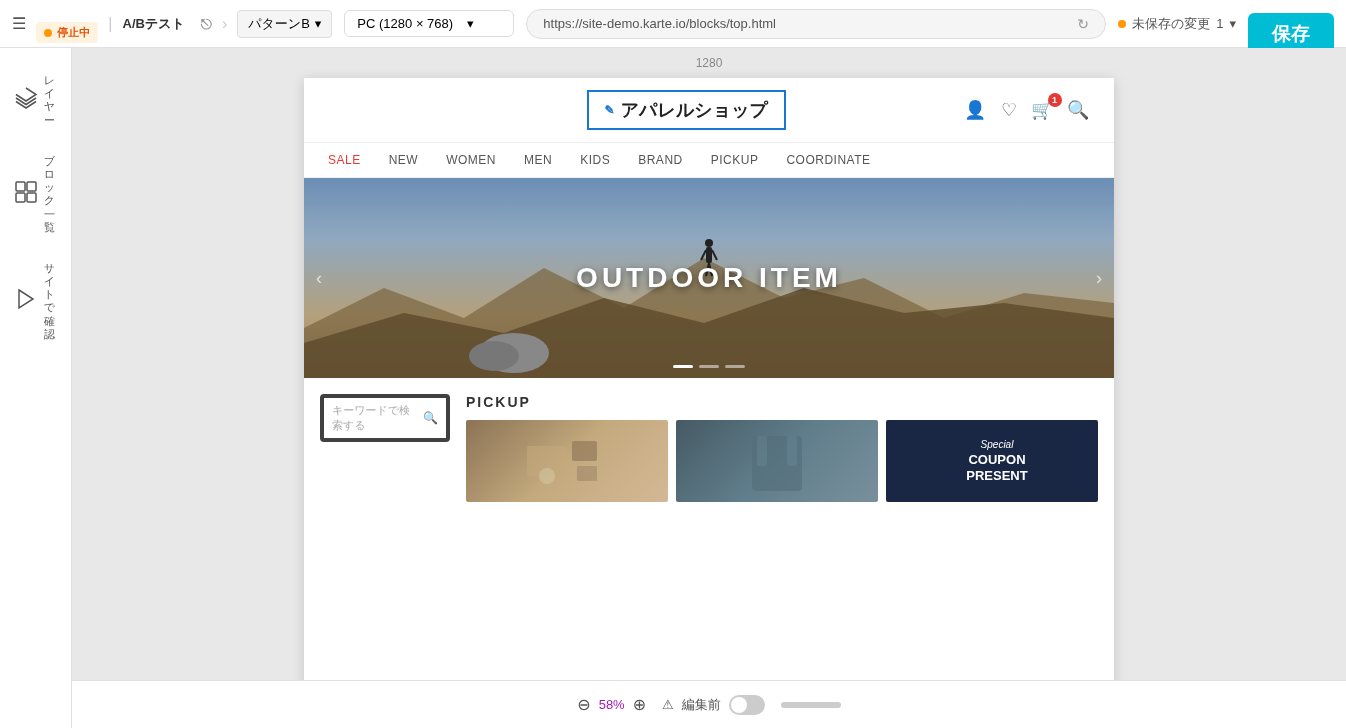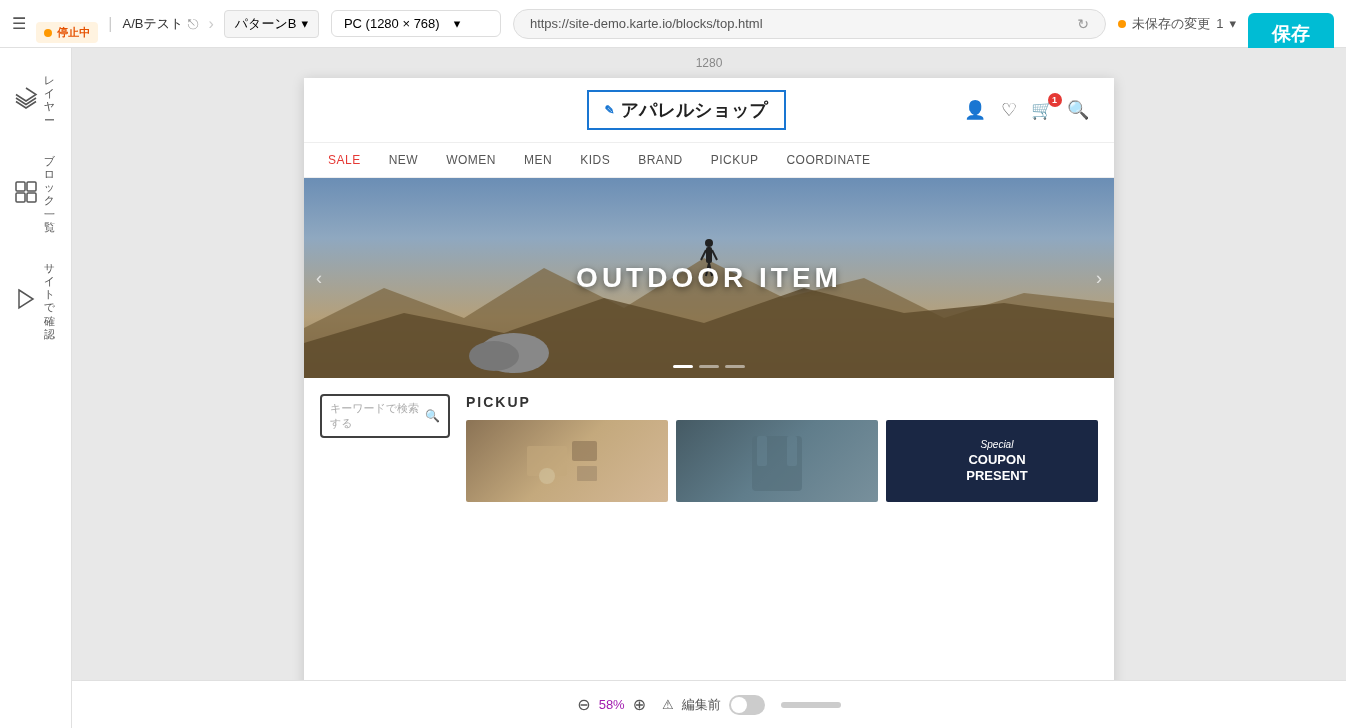--- a/index.html
+++ b/index.html
@@ -12,21 +12,21 @@
       padding: 0 12px; gap: 12px;
     }
     .top-bar-left { display: flex; align-items: center; gap: 10px; }
     .hamburger-icon { cursor: pointer; font-size: 16px; color: #555; }
     .status-badge {
       display: flex; align-items: center; gap: 5px;
       background: #fff3e0; color: #e65100; font-size: 11px; font-weight: 600;
       padding: 3px 8px; border-radius: 4px; margin-top: 18px;
     }
     .status-dot { width: 8px; height: 8px; border-radius: 50%; background: #ff9800; }
-    .ab-test { display: flex; align-items: flex-end; gap: 4px; font-size: 13px; color: #333; }
+    .ab-test { display: flex; align-items: flex-end; gap: 16px; font-size: 13px; color: #333; font-weight: bold; }
     .external-link { font-size: 14px; color: #999; cursor: pointer; }
     .separator { color: #ccc; font-size: 16px; }
     .pattern-select {
       display: flex; align-items: center; gap: 5px;
       background: #f5f5f5; border: 1px solid #ddd; border-radius: 4px;
       padding: 4px 10px; cursor: pointer; font-size: 13px;
     }
     .top-bar-center { flex: 1; display: flex; align-items: center; gap: 12px; }
     .viewport-select {
       display: flex; align-items: center; gap: 14px;
@@ -134,21 +134,21 @@
     .hero-dots { position: absolute; bottom: 10px; left: 50%; transform: translateX(-50%); display: flex; gap: 6px; }
     .hero-dot { width: 20px; height: 3px; background: #fff; border-radius: 2px; opacity: 0.5; }
     .hero-dot.active { opacity: 1; }
 
     
     .preview-content { display: flex; padding: 16px; gap: 16px; }
 
     
     .search-sidebar { width: 130px; flex-shrink: 0; }
     .search-box {
-      display: flex; align-items: center; border: 2px solid #404040;
+      display: flex; align-items: center; border: 4px solid #404040;
       border-radius: 4px; padding: 5px 8px; margin-bottom: 8px; gap: 4px;
     }
     .search-input-preview { font-size: 11px; color: #aaa; flex: 1; }
     .search-icon-sm { font-size: 12px; color: #aaa; }
     .type-search {
       border: 1px solid #ddd; border-radius: 4px; padding: 7px 10px;
       font-size: 11px; color: #555; margin-bottom: 8px; display: block;
     }
     .category-list { display: flex; flex-direction: column; gap: 2px; }
     .category-item { font-size: 11px; color: #555; padding: 4px 10px; border-left: 3px solid #eee; }

